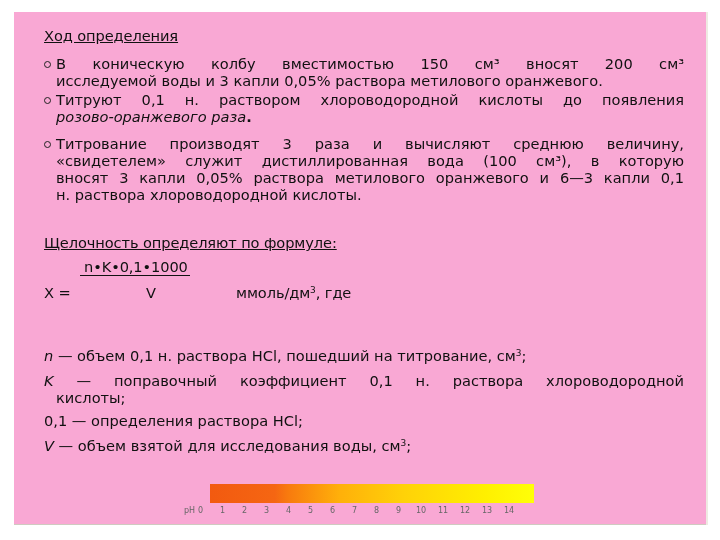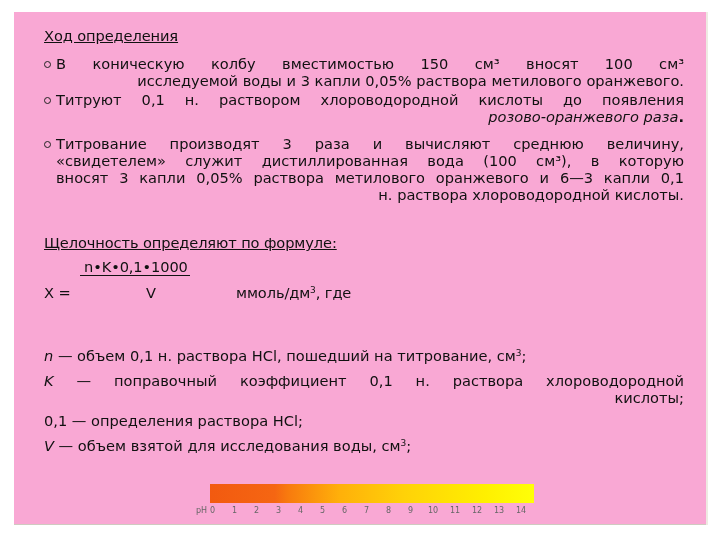--- a/index.html
+++ b/index.html
@@ -20,55 +20,55 @@
   .bullet {
     position:absolute; left:30px; width:640px; text-align:justify; text-align-last:auto;
     font-size:14.6px; line-height:17px;
   }
   .bullet .dot {
     position:absolute; left:0; top:6px; width:5px; height:5px;
     border:1.3px solid #222; border-radius:50%;
   }
   .bullet .body { margin-left:12px; display:block; }
   .just-line { display:block; text-align:justify; text-align-last:justify; }
-  .last-line { display:block; text-align:right; }
+  .last-line { display:block; text-align:left; }
   sup { font-size:9px; vertical-align:5px; line-height:0; }
   .b1 { top:43px; }
   .b2 { top:79px; }
   .b3 { top:123px; }
   .formula-title { left:30px; top:222px; text-decoration:underline; }
   .formula-num { left:66px; top:246px; border-bottom:1.5px solid #111; padding:0 2px 0 4px; }
   .formula-x { left:30px; top:272px; }
   .formula-v { left:132px; top:272px; }
   .formula-unit { left:222px; top:272px; }
   .def { position:absolute; left:30px; width:640px; font-size:14.6px; line-height:17px; }
   .d1 { top:335px; }
   .d2 { top:360px; }
   .d3 { top:400px; }
   .d4 { top:425px; }
   .d5 { top:451px; }
   .ph-bar {
     position:absolute; left:196px; top:472px; width:324px; height:19px;
     background:linear-gradient(to right, #f25a10 0%, #f56612 20%, #f87a0e 24%, #ffb00a 40%, #ffd208 60%, #fff000 85%, #ffff08 100%);
   }
-  .ph-ticks { position:absolute; left:180px; top:494px; width:350px; height:12px; font-size:8px; color:#666; }
+  .ph-ticks { position:absolute; left:168px; top:494px; width:350px; height:12px; font-size:8px; color:#666; }
   .ph-ticks span { position:absolute; top:0; }
 </style>
 </head>
 <body>
 
 <div class="slide">
 
   <div class="txt heading"><span>Ход определения</span></div>
   <div class="txt" style="left:160px;top:15px;">.</div>
 
   <div class="bullet b1">
     <span class="dot"></span>
     <span class="body">
-      <span class="just-line">В коническую колбу вместимостью 150 см³ вносят 100 см³</span>
+      <span class="just-line">В коническую колбу вместимостью 150 см³ вносят 200 см³</span>
       <span class="last-line">исследуемой воды и 3 капли 0,05% раствора метилового оранжевого.</span>
     </span>
   </div>
 
   <div class="bullet b2">
     <span class="dot"></span>
     <span class="body">
       <span class="just-line">Титруют 0,1 н. раствором хлороводородной кислоты до появления</span>
       <span class="last-line"><i>розово-оранжевого раза</i><b>.</b></span>
     </span>

